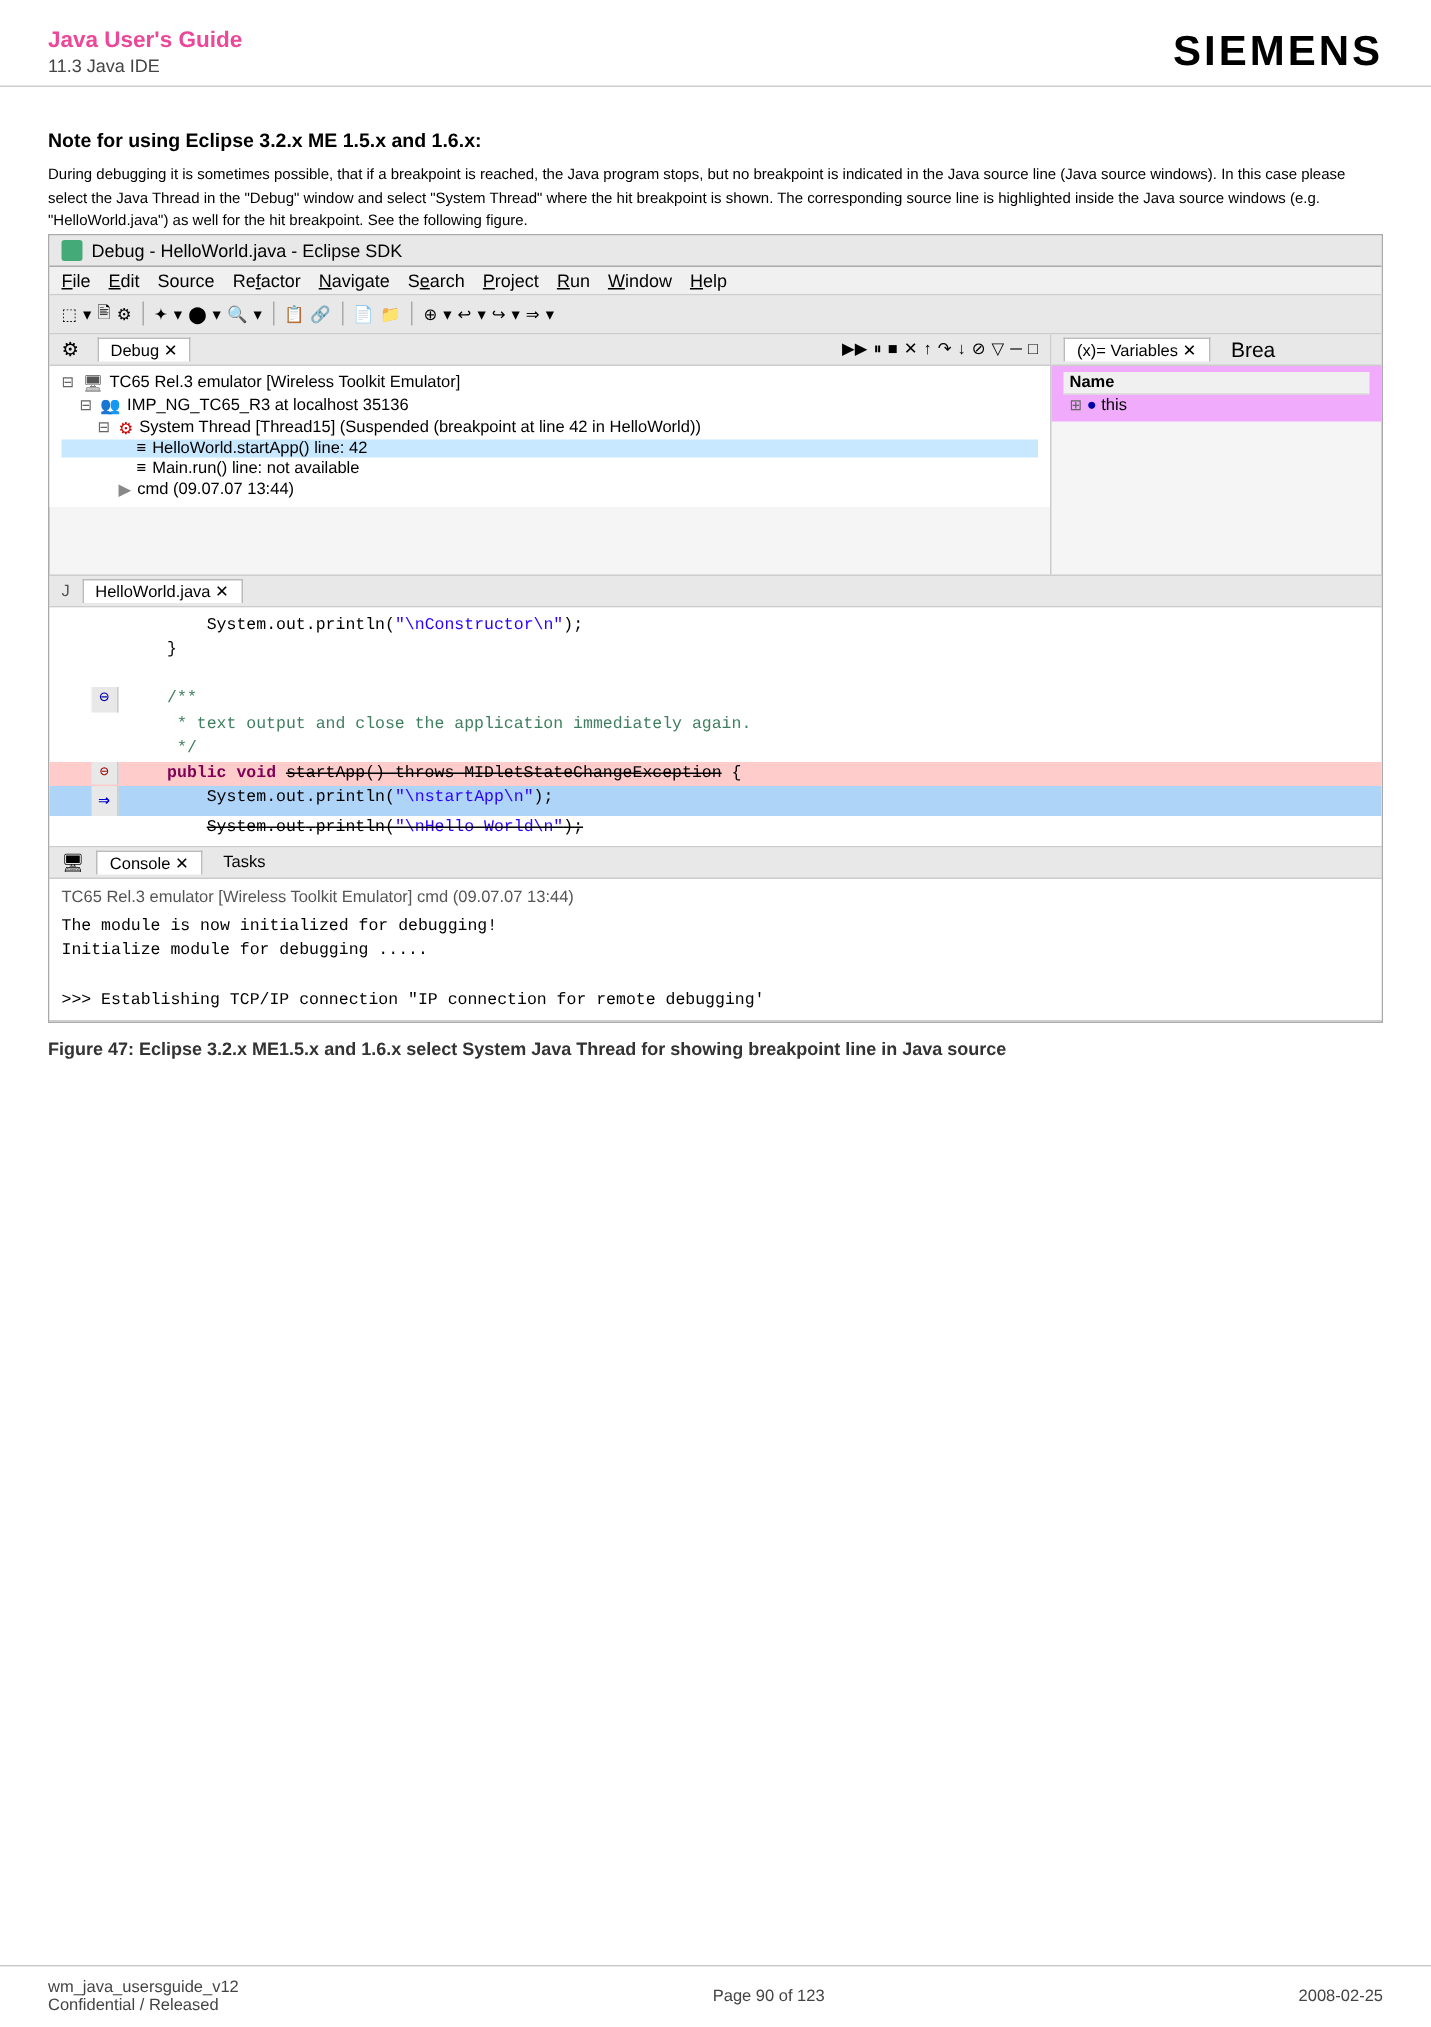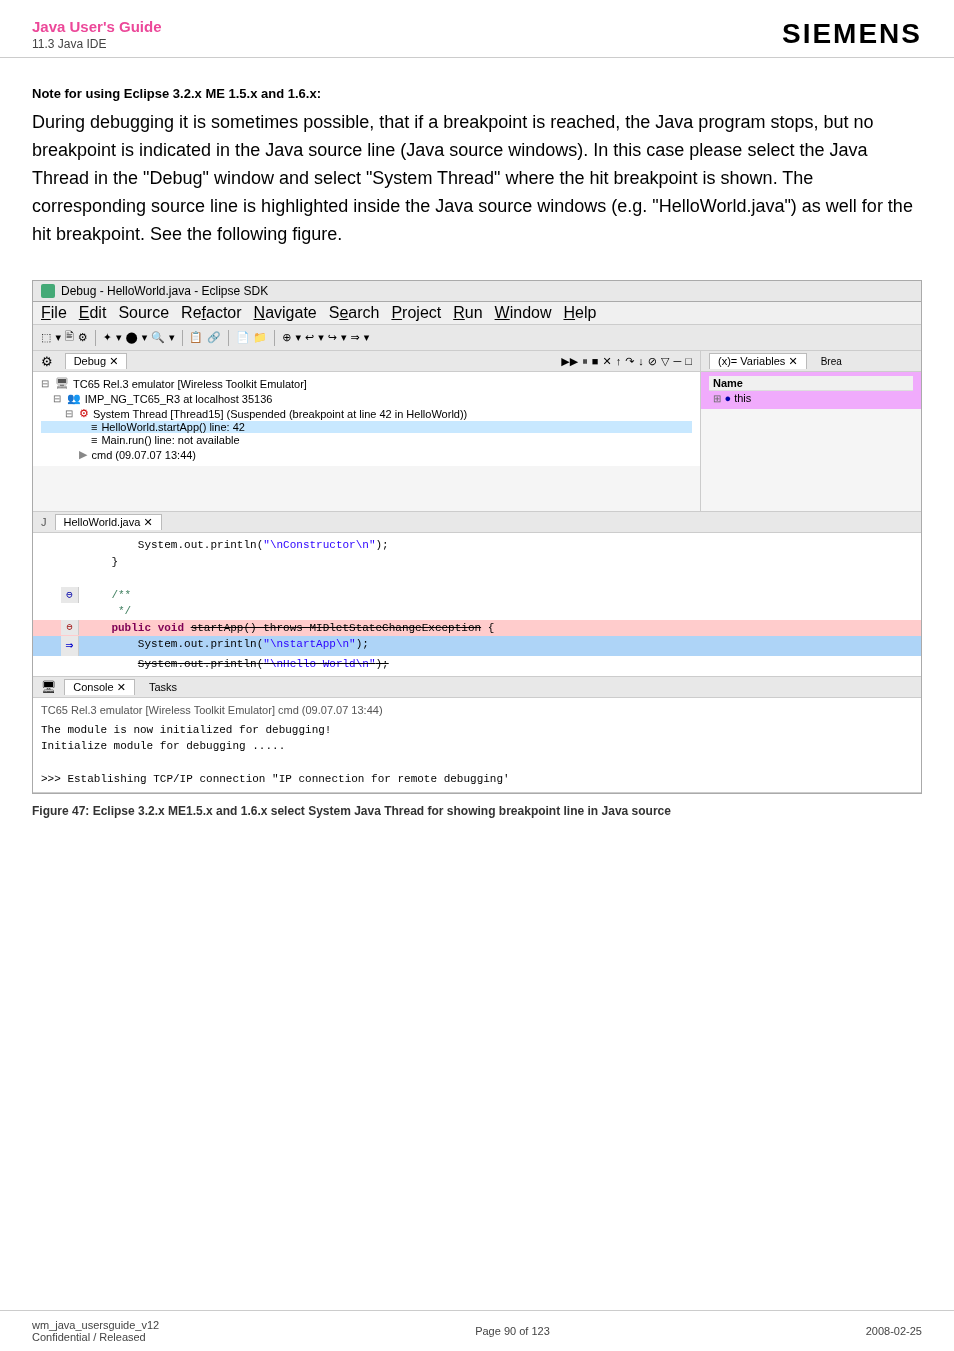--- a/index.html
+++ b/index.html
@@ -49,23 +49,23 @@
     .main-content {
       padding: 28px 32px 20px 32px;
       flex: 1;
     }
     .section-title {
       font-weight: bold;
       font-size: 13px;
       margin-bottom: 8px;
     }
     .body-text {
-      font-size: 18px;
+      font-size: 10px;
       line-height: 1.55;
-      margin-bottom: 32px;
+      margin-bottom: 0;
     }
     
     .eclipse-screenshot {
       border: 1px solid #aaa;
       background: #f5f5f5;
       margin-bottom: 10px;
       font-family: 'Courier New', monospace;
       font-size: 11px;
     }
     .eclipse-titlebar {
@@ -83,21 +83,21 @@
       height: 14px;
       background: #4a7;
       display: inline-block;
       border-radius: 2px;
     }
     .eclipse-menubar {
       background: #f0f0f0;
       border-bottom: 1px solid #ccc;
       padding: 2px 8px;
       font-family: Arial, sans-serif;
-      font-size: 16px;
+      font-size: 12px;
       display: flex;
       gap: 12px;
     }
     .eclipse-menubar span {
       cursor: default;
     }
     .eclipse-toolbar {
       background: #e8e8e8;
       border-bottom: 1px solid #ccc;
       padding: 3px 8px;
@@ -394,21 +394,21 @@
               <span class="tree-expand"> </span>
               <span style="color:#888;">▶</span>
               <span>cmd (09.07.07 13:44)</span>
             </div>
           </div>
         </div>
 
         <div class="eclipse-vars-panel">
           <div class="panel-tab-bar">
             <span class="panel-tab">(x)= Variables ✕</span>
-            <span style="font-size:10px; margin-left:6px;">Brea</span>
+            <span style="font-size:14px; margin-left:6px;">Brea</span>
           </div>
           <div class="vars-content">
             <table class="vars-table">
               <thead>
                 <tr>
                   <th>Name</th>
                 </tr>
               </thead>
               <tbody>
                 <tr>
@@ -450,20 +450,25 @@
           </div>
 
           <div class="source-line">
             <div class="line-gutter"></div>
             <div class="line-marker">⊖</div>
             <div class="line-code"><span class="comment">    /**</span></div>
           </div>
           <div class="source-line">
             <div class="line-gutter"></div>
             <div class="line-marker"></div>
+            <div class="line-code"><span class="comment">     * text output and close the application immediately again.</span></div>
+          </div>
+          <div class="source-line">
+            <div class="line-gutter"></div>
+            <div class="line-marker"></div>
             <div class="line-code"><span class="comment">     */</span></div>
           </div>
 
           <div class="source-line breakpoint-line">
             <div class="line-gutter"></div>
             <div class="line-marker" style="color:#900; font-size:10px;">⊖</div>
             <div class="line-code"><span class="keyword">    public</span> <span class="keyword">void</span> <span class="strikethrough">startApp() throws MIDletStateChangeException</span> {</div>
           </div>
 
           <div class="source-line highlight-current">

